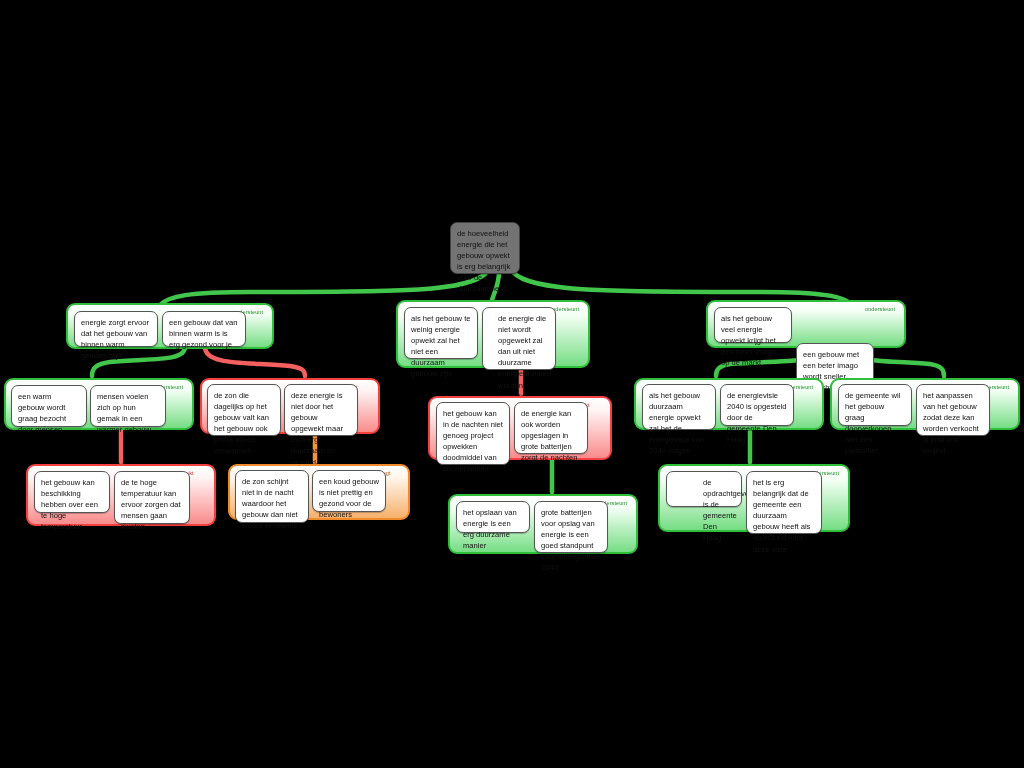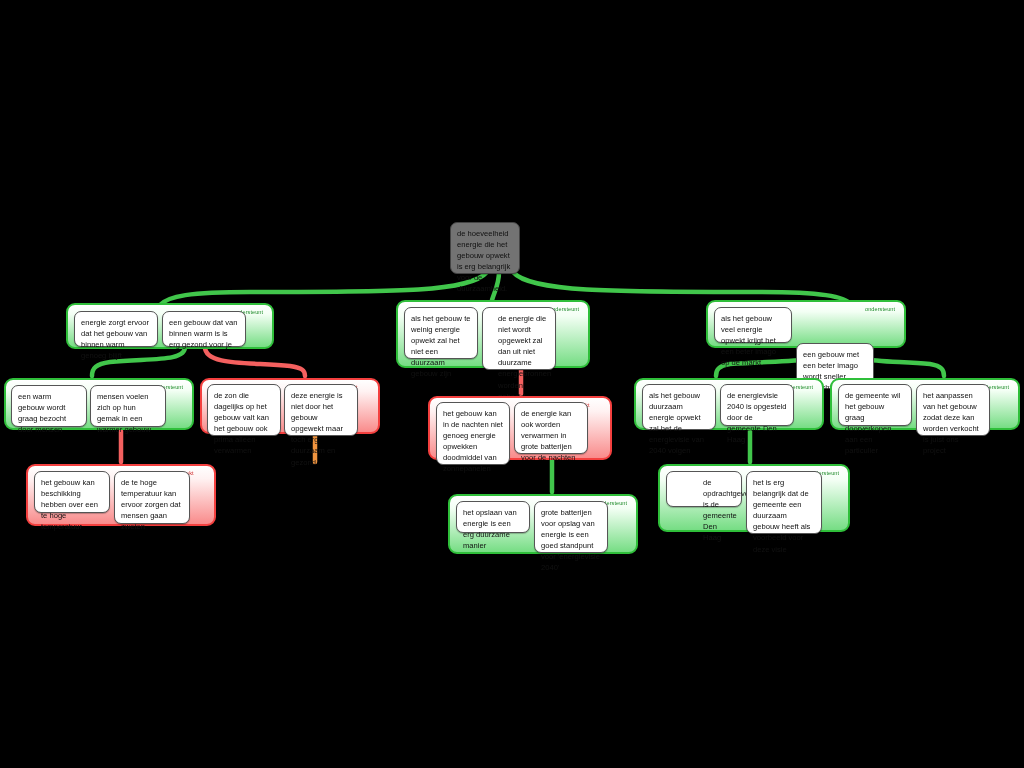--- a/index.html
+++ b/index.html
@@ -115,31 +115,36 @@
     <div class="card" style="left:6px;top:5px;width:76px;height:42px;">het gebouw kan beschikking hebben over een te hoge temperatuur</div>
     <div class="card" style="left:86px;top:5px;width:76px;height:53px;">de te hoge temperatuur kan ervoor zorgen dat mensen gaan zweten</div>
   </div>
 
   <div class="group opposes" style="left:200px;top:378px;width:180px;height:56px;">
     <div class="group-label">spreekt tegen</div>
     <div class="card" style="left:5px;top:4px;width:74px;height:52px;">de zon die dagelijks op het gebouw valt kan het gebouw ook prima alleen verwarmen</div>
     <div class="card" style="left:82px;top:4px;width:74px;height:52px;">deze energie is niet door het gebouw opgewekt maar toch erg duurzaam en gezond</div>
   </div>
 
+  <div class="group refutes" style="left:228px;top:464px;width:182px;height:56px;">
+    <div class="group-label">weerlegt</div>
+    <div class="card" style="left:5px;top:4px;width:74px;height:53px;">de zon schijnt niet in de nacht waardoor het gebouw dan niet woord verwarmt</div>
+    <div class="card" style="left:82px;top:4px;width:74px;height:42px;">een koud gebouw is niet prettig en gezond voor de bewoners</div>
+  </div>
 
   <div class="group supports" style="left:396px;top:300px;width:194px;height:68px;">
     <div class="group-label">ondersteunt</div>
     <div class="card" style="left:6px;top:5px;width:74px;height:52px;">als het gebouw te weinig energie opwekt zal het niet een duurzaam gebouw zijn</div>
     <div class="card" style="left:84px;top:5px;width:74px;height:63px;padding-left:15px;">de energie die niet wordt opgewekt zal dan uit niet duurzame energiebronnen worden gehaald</div>
   </div>
 
   <div class="group opposes" style="left:428px;top:396px;width:184px;height:64px;">
     <div class="group-label">spreekt tegen</div>
-    <div class="card" style="left:6px;top:4px;width:74px;height:63px;">het gebouw kan in de nachten niet genoeg energie opwekken doodmiddel van zonnepanelen</div>
-    <div class="card" style="left:84px;top:4px;width:74px;height:52px;">de energie kan ook worden verwarmen in grote batterijen voor de nachten</div>
+    <div class="card" style="left:6px;top:4px;width:74px;height:63px;">het gebouw kan in de nachten niet genoeg project opwekken doodmiddel van zonnepanelen</div>
+    <div class="card" style="left:84px;top:4px;width:74px;height:52px;">de energie kan ook worden opgeslagen in grote batterijen zorgt de nachten</div>
   </div>
 
   <div class="group supports" style="left:448px;top:494px;width:190px;height:60px;">
     <div class="group-label">ondersteunt</div>
     <div class="card" style="left:6px;top:5px;width:74px;height:32px;">het opslaan van energie is een erg duurzame manier</div>
     <div class="card" style="left:84px;top:5px;width:74px;height:52px;">grote batterijen voor opslag van energie is een goed standpunt voor 'energievisie 2040'</div>
   </div>
 
   <div class="group supports" style="left:706px;top:300px;width:200px;height:48px;">
     <div class="group-label">ondersteunt</div>

